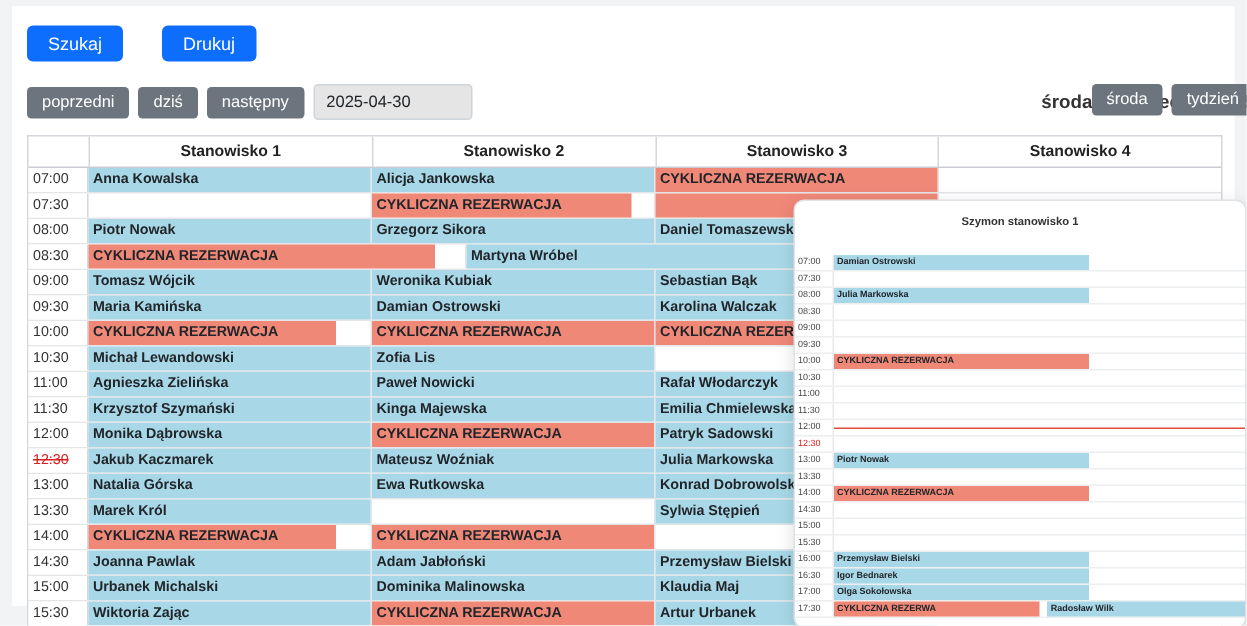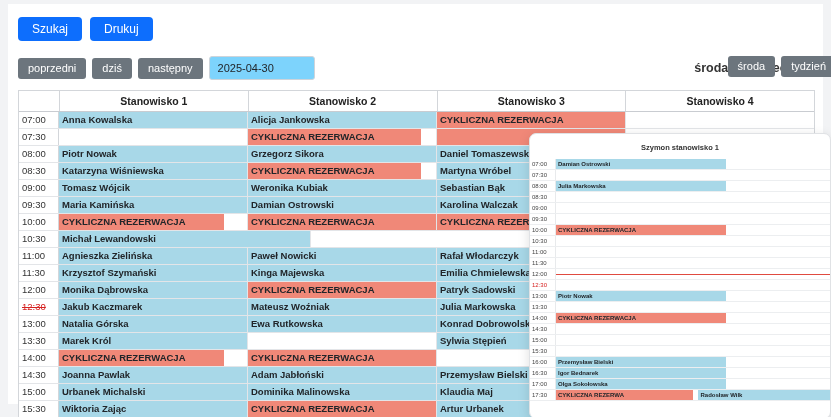--- a/index.html
+++ b/index.html
@@ -12,36 +12,36 @@
     overflow:hidden;
     position:relative;
   }
   .app{
     position:absolute;left:8px;top:4px;width:815px;height:400px;
     background:#ffffff;
   }
   
   .toolbar{
     position:absolute;left:10px;top:10px;height:30px;
-    display:flex;align-items:center;gap:8px;
+    display:flex;align-items:center;gap:26px;
   }
   .btn{
     background:#0d6efd;color:#fff;border:none;border-radius:4px;
     font-family:"Liberation Sans", sans-serif;
     font-size:12px;padding:6px 14px;cursor:pointer;line-height:1;
   }
   .btn.sm{font-size:11px;padding:5px 10px;border-radius:3px;}
   .btn.grey{background:#6c757d;}
   
   .navrow{
     position:absolute;left:10px;top:52px;width:798px;height:28px;padding-left:20px;
   }
   .navleft{position:absolute;left:0;top:0;display:flex;align-items:center;gap:6px;}
   .dateinput{
-    border:1px solid #ced4da;border-radius:3px;background:#7dd3fc;
+    border:1px solid #ced4da;border-radius:3px;background:#e5e5e5;
     font-size:11px;padding:5px 8px;width:88px;color:#212529;
     font-family:"Liberation Sans", sans-serif;
   }
   .navtitle{
     position:absolute;left:0;right:0;top:5px;text-align:right;
     font-size:12.5px;font-weight:bold;color:#333;
   }
   .navright{position:absolute;right:0;top:0;display:flex;align-items:center;gap:6px;}
   
   .cal{
@@ -79,21 +79,21 @@
   .ev.red-part2{background:#f08878;width:92%;}
   
   .popup{
     position:absolute;left:521px;top:129px;width:300px;height:284px;
     background:#fff;border:1px solid #e0e2e5;border-radius:7px;
     box-shadow:0 3px 12px rgba(0,0,0,.13);
     overflow:hidden;
   }
   .popup-title{
     text-align:center;font-size:7.5px;font-weight:bold;color:#333;
-    padding-top:9px;padding-bottom:7px;
+    padding-top:9px;padding-bottom:18px;
   }
   .prow{display:flex;height:10px;border-bottom:1px solid #eceef0;}
   .ptcell{
     width:26px;flex:none;font-size:6px;color:#444;line-height:10px;
     padding-left:2px;box-sizing:border-box;border-right:1px solid #e8eaec;
   }
   .ptcell.red{color:#d6201f;}
   .pcol{flex:1;position:relative;}
   .pev{
     position:absolute;left:0;top:0;height:10px;line-height:10px;
@@ -170,23 +170,20 @@
             <div class="ev blue">Grzegorz Sikora</div>
           </div>
           <div class="col">
             <div class="ev blue">Daniel Tomaszewski</div>
           </div>
           <div class="col"></div>
         </div>
         <div class="row">
           <div class="tcell">08:30</div>
           <div class="col">
-            <div class="ev blue">Katarzyna Wiśniewska</div>
-          </div>
-          <div class="col">
             <div class="ev red-part2">CYKLICZNA REZERWACJA</div>
           </div>
           <div class="col">
             <div class="ev blue">Martyna Wróbel</div>
           </div>
           <div class="col"></div>
         </div>
         <div class="row">
           <div class="tcell">09:00</div>
           <div class="col">
@@ -223,20 +220,23 @@
           </div>
           <div class="col">
             <div class="ev red">CYKLICZNA REZERWACJA</div>
           </div>
           <div class="col"></div>
         </div>
         <div class="row">
           <div class="tcell">10:30</div>
           <div class="col">
             <div class="ev blue">Michał Lewandowski</div>
+          </div>
+          <div class="col">
+            <div class="ev blue">Zofia Lis</div>
           </div>
           <div class="col"></div>
           <div class="col"></div>
         </div>
         <div class="row">
           <div class="tcell">11:00</div>
           <div class="col">
             <div class="ev blue">Agnieszka Zielińska</div>
           </div>
           <div class="col">

